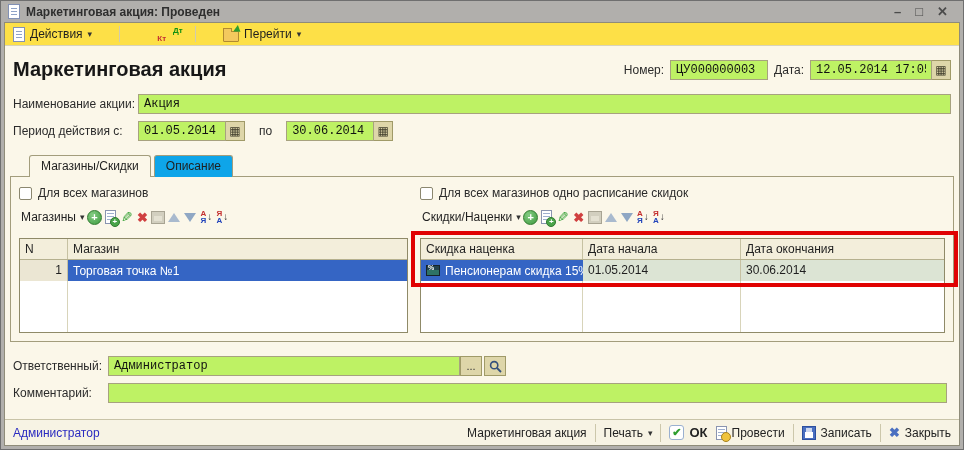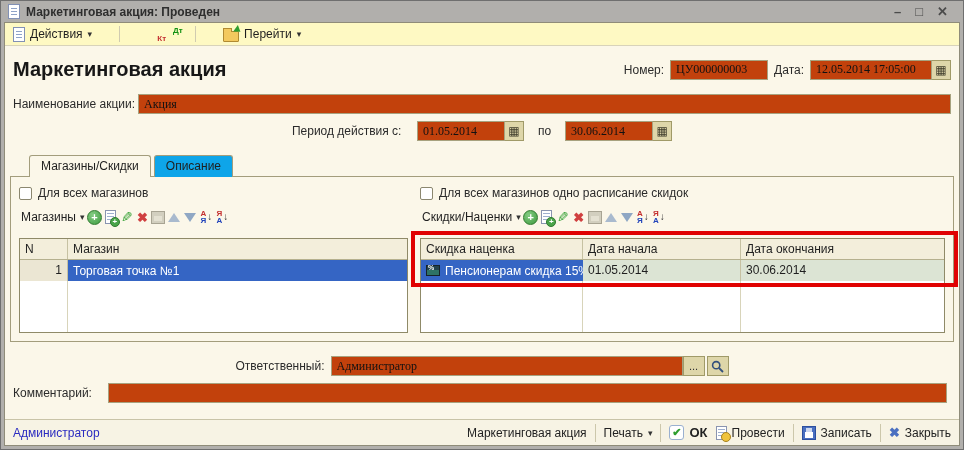--- a/index.html
+++ b/index.html
@@ -8,43 +8,43 @@
   .window { width:964px; height:450px; border:1px solid #6f6f6f; background:#b1afac; padding:0 3px 3px; display:flex; flex-direction:column; }
   .titlebar { height:21px; display:flex; align-items:center; gap:6px; padding:0 4px; color:#2e2e2e; font-weight:bold; }
   .win-controls { margin-left:auto; display:flex; gap:14px; color:#4b4b4b; font-weight:bold; font-size:13px; padding-right:8px; }
   .win-controls span { cursor:default; line-height:1; }
   .client { flex:1; background:#fbf7e9; border:1px solid #8f8c79; display:flex; flex-direction:column; position:relative; }
 
   .doc-icon { width:12px; height:15px; background:#fff; border:1px solid #8291b5; position:relative; flex:none; }
   .doc-icon::after { content:""; position:absolute; left:2px; right:2px; top:3px; height:9px;
      background:repeating-linear-gradient(to bottom,#8fa3c8 0 1px,transparent 1px 3px); }
 
-  .toolbar { height:23px; display:flex; align-items:center; gap:22px; padding:0 5px; border-bottom:1px solid #d8d3ba; background:#fef9c3; flex:none; }
+  .toolbar { height:23px; display:flex; align-items:center; gap:22px; padding:0 5px; border-bottom:1px solid #d8d3ba; background:#fde047; flex:none; }
   .tb-btn { display:flex; align-items:center; gap:5px; padding:1px 3px; }
   .tb-sep { width:1px; height:16px; background:#d0cbb0; margin:0 2px; }
   .caret { font-size:9px; color:#333; }
 
   .dtkt { position:relative; width:21px; height:17px; font-size:8px; font-weight:bold; }
   .dtkt .dt { position:absolute; top:0; left:0; color:#119111;margin-left:26px; }
   .dtkt .kt { position:absolute; bottom:0; right:2px; color:#c53131; }
 
   .folder-icon { position:relative; width:16px; height:11px; background:#f3c95e; border:1px solid #b08a31; border-radius:1px; margin-top:4px; flex:none; }
   .folder-icon::before { content:""; position:absolute; top:-4px; left:-1px; width:7px; height:3px; background:#f3c95e; border:1px solid #b08a31; border-bottom:none; }
   .folder-icon .go-tri { position:absolute; right:-3px; top:-6px; width:0; height:0; border-left:6px solid #2f9e2f; border-top:4px solid transparent; border-bottom:4px solid transparent; transform:rotate(35deg); }
 
   .doc-header { display:flex; align-items:center; padding:12px 8px 0; flex:none; }
   .doc-title { font-size:20px; font-weight:bold; color:#171717; }
   .header-right { margin-left:auto; display:flex; align-items:center; gap:6px; }
 
   .label { color:#2b2b2b; white-space:nowrap; }
-  input.fld { font-family:Liberation Serif, serif; font-size:12px; height:20px; border:1px solid #a7a27f; background:#c2410c; padding:0 5px; color:#111; }
+  input.fld { font-family:Liberation Mono, monospace; font-size:12px; height:20px; border:1px solid #a7a27f; background:#bef264; padding:0 5px; color:#111; }
   .cal-btn { width:19px; height:20px; background:#ded6a9; border:1px solid #a09a68; border-left:none; display:flex; align-items:center; justify-content:center; font-size:12px; color:#3e3b2a; cursor:default; flex:none; }
   .pair { display:flex; }
 
-  .form-row { display:flex; align-items:center; padding:0 8px; margin-top:9px; flex:none;justify-content:center; }
+  .form-row { display:flex; align-items:center; padding:0 8px; margin-top:9px; flex:none; }
   .lbl-wide { width:125px; flex:none; }
   .lbl-sm { width:95px; flex:none; }
 
   .tabs { display:flex; padding-left:24px; margin-top:13px; position:relative; z-index:2; flex:none; }
   .tab { padding:3px 11px 4px; border:1px solid #a39d7c; border-bottom:none; border-radius:3px 3px 0 0; margin-right:3px; background:#0ea5e9; top:1px; position:relative; }
   .tab.active { background:#fbf7e9; }
   .tabpanel { margin:0 5px; border:1px solid #a39d7c; height:166px; padding:6px 8px 0; display:flex; position:relative; background:#fbf7e9; flex:none; }
 
   .panel-col { display:flex; flex-direction:column; }
   .panel-col.left { width:389px; flex:none; }

